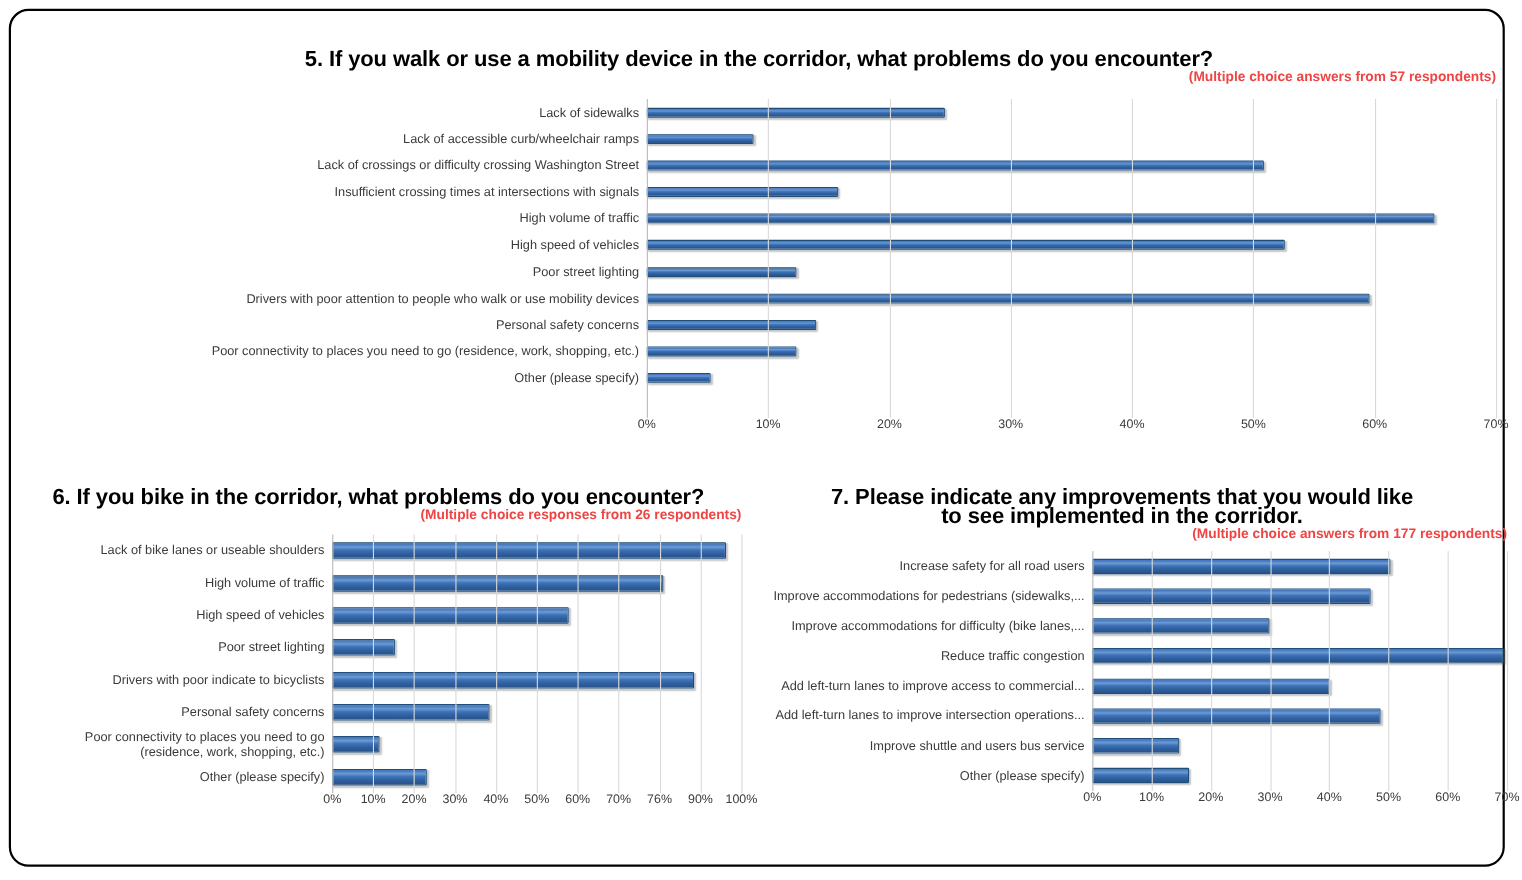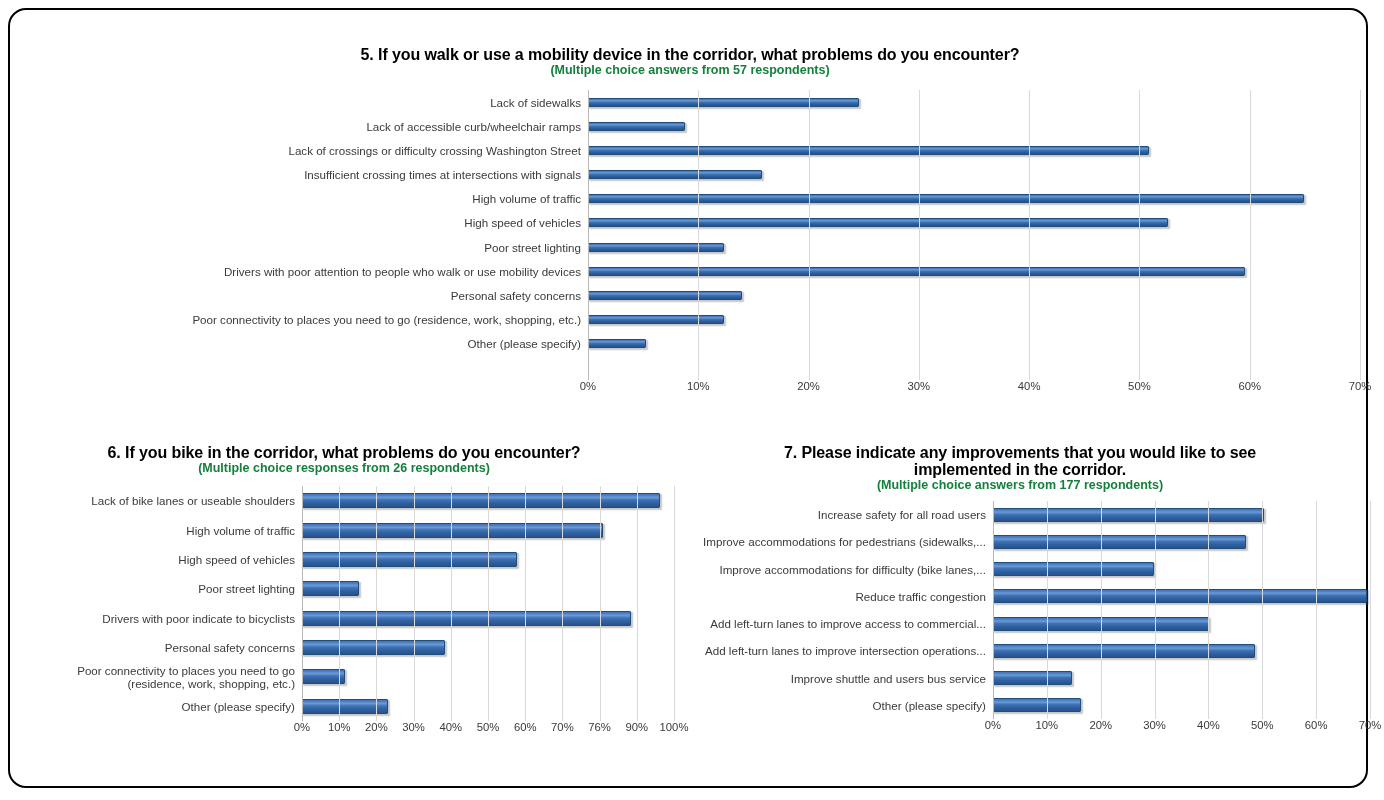--- a/index.html
+++ b/index.html
@@ -9,24 +9,24 @@
     overflow:hidden;
   }
   #frame{
     position:absolute;left:8px;top:8px;width:1360px;height:780px;
     border:2px solid #000000;border-radius:18px;background:#ffffff;
     box-sizing:border-box;
   }
   .chart{position:absolute;}
   .chart-title{
     text-align:center;font-weight:bold;color:#000;
-    font-size:16px;line-height:17px;letter-spacing:-0.1px;
+    font-size:20px;line-height:17px;letter-spacing:-0.1px;
   }
   .chart-subtitle{
-    text-align:center;font-weight:bold;color:#15803d;
+    text-align:right;font-weight:bold;color:#ef4444;
     font-size:12.5px;line-height:15px;
   }
   .plotwrap{position:relative;}
   .rows{position:absolute;left:0;top:0;right:0;bottom:0;}
   .row{
     display:flex;align-items:center;position:relative;
   }
   .cat-label{
     text-align:right;color:#3a3a3a;font-size:11.6px;line-height:13px;
     padding-right:7px;box-sizing:border-box;

